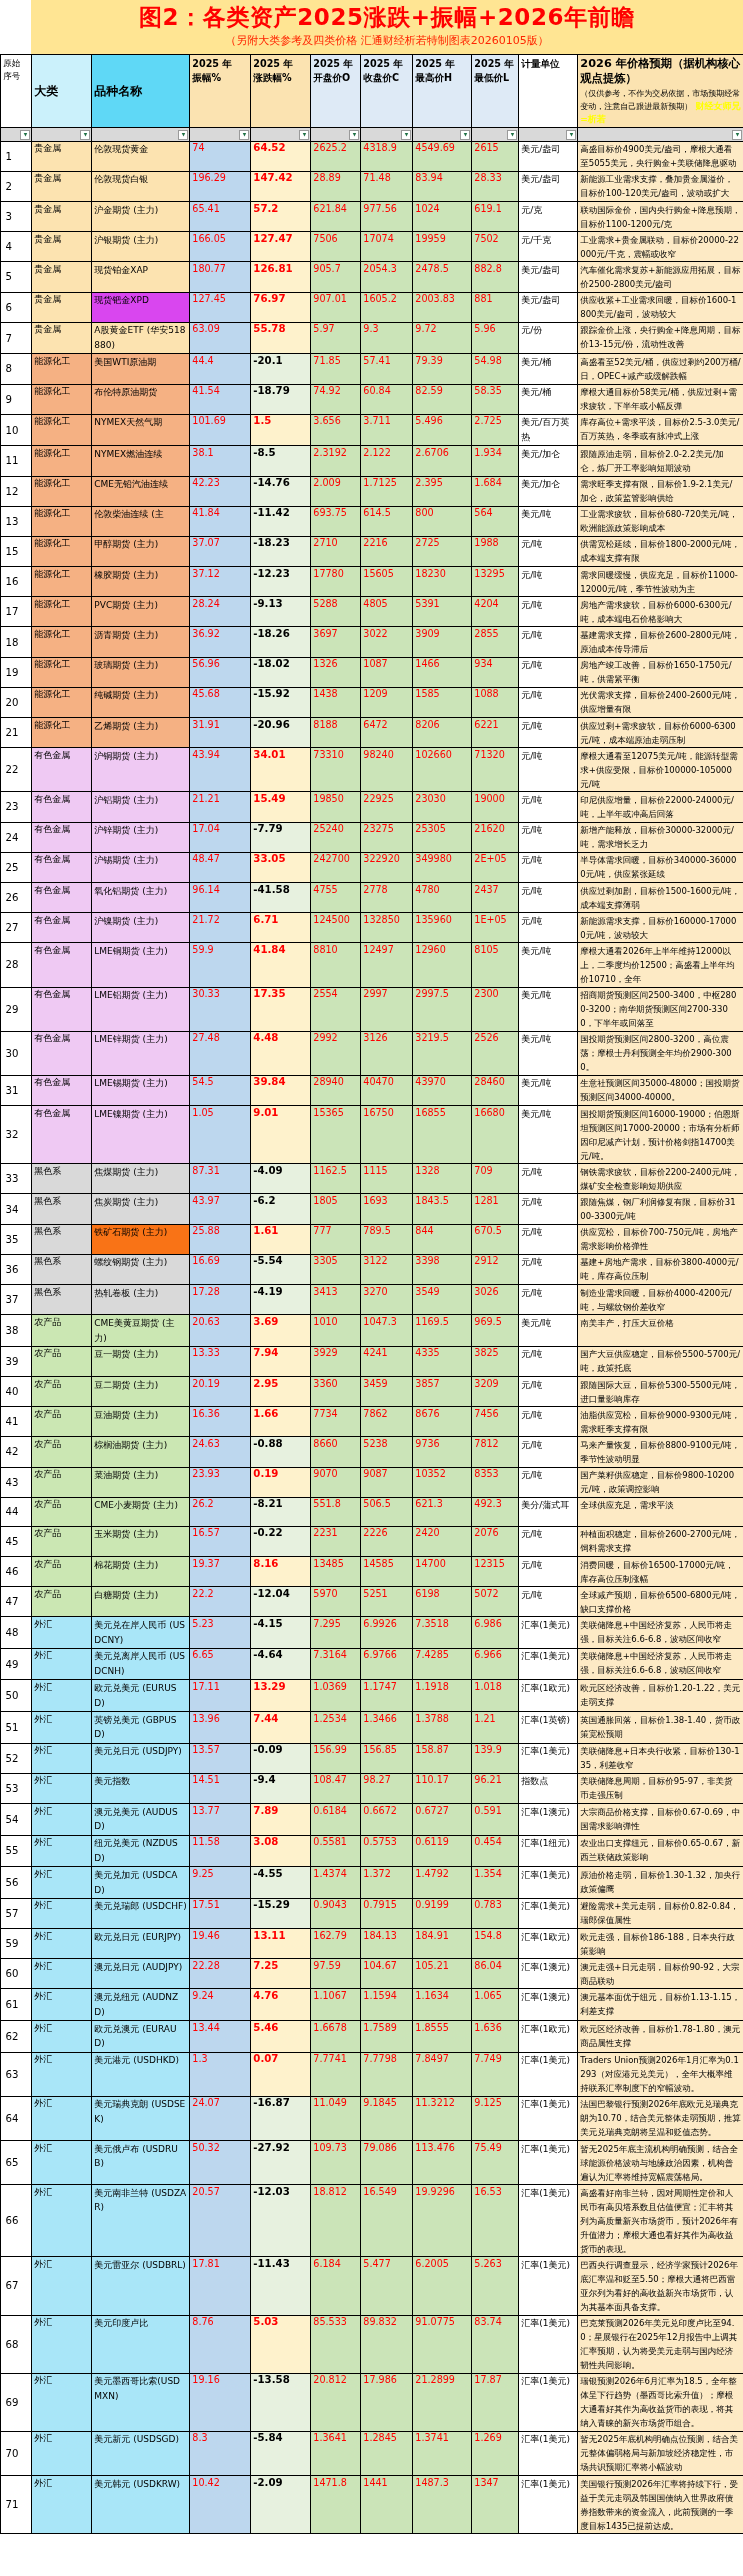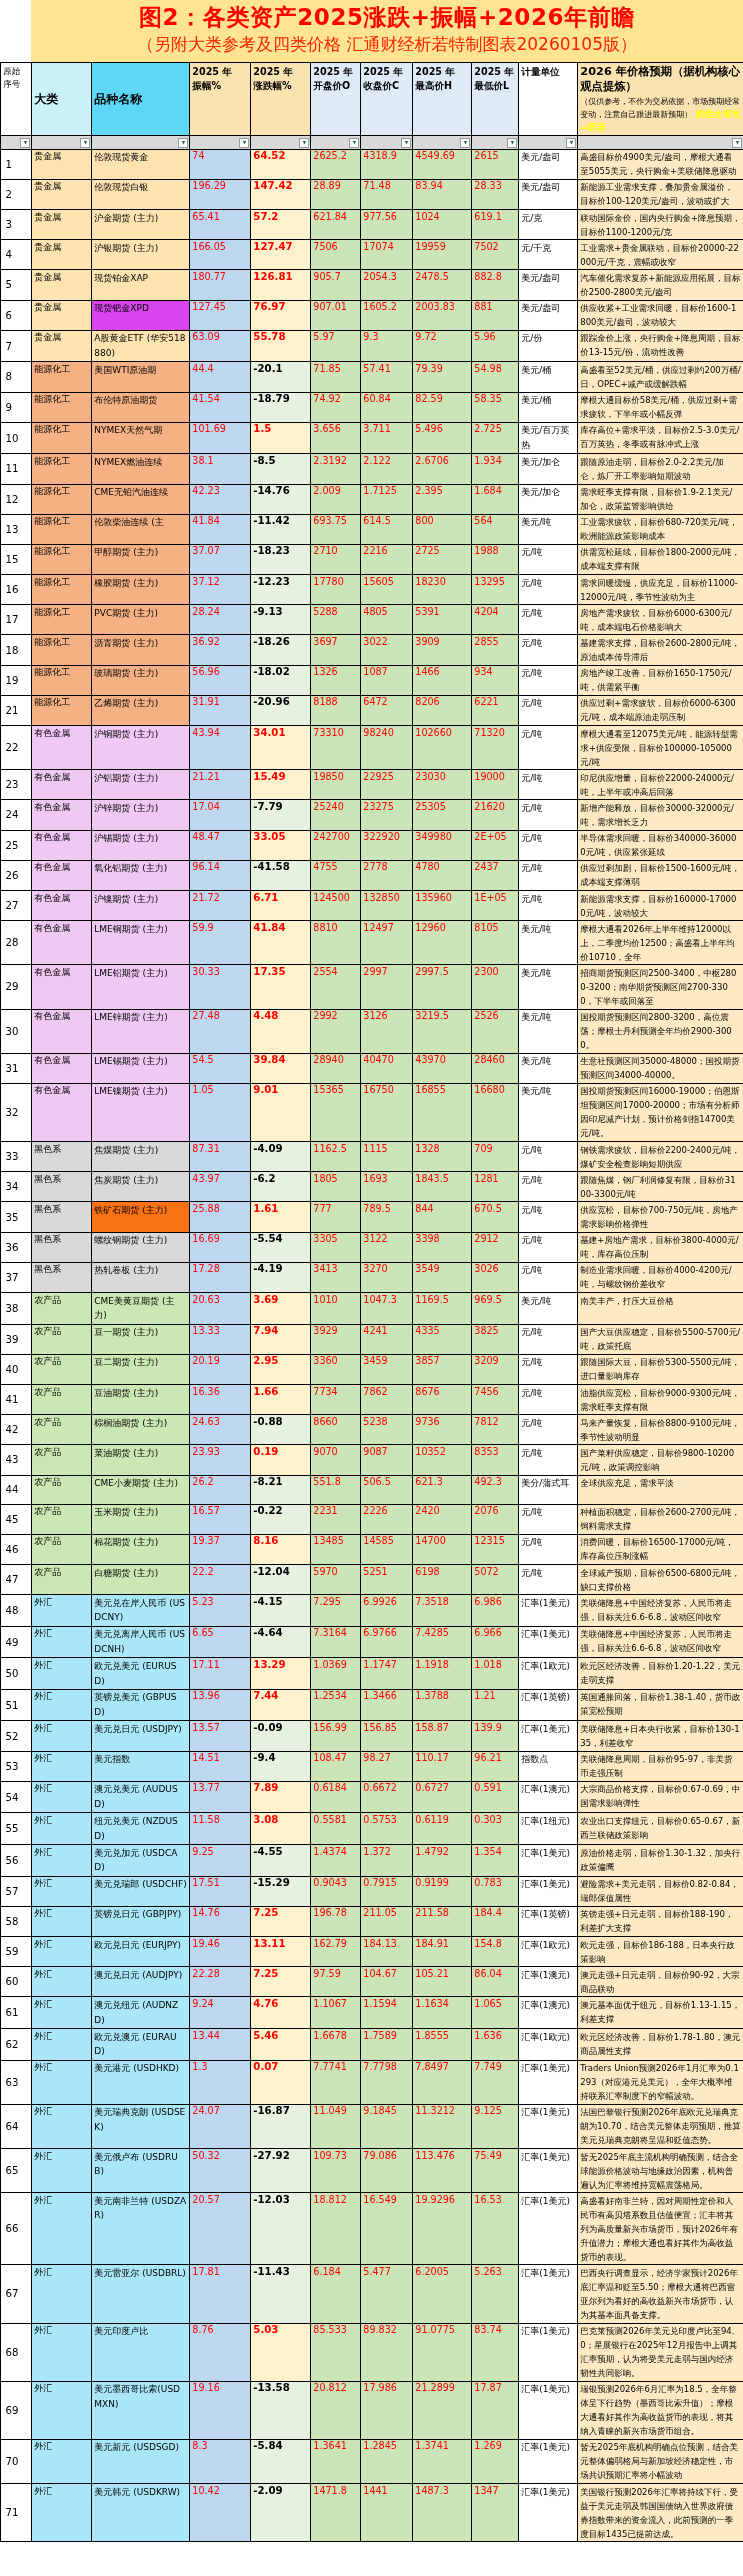--- a/index.html
+++ b/index.html
@@ -4,21 +4,21 @@
 <style>
   html,body{margin:0;padding:0;background:#ffffff;}
   body{font-family:"DejaVu Sans","Liberation Sans",sans-serif;color:#000;}
   .sheet{width:743px;}
 
   
   .titlebar{display:flex;width:743px;}
   .title-gutter{width:31px;background:#ffffff;}
   .title-band{flex:1;background:#FFE593;text-align:center;padding:3.4px 0 5.7px;}
   .title-main{color:#FF0000;font-size:23px;font-weight:bold;letter-spacing:0.6px;line-height:1.25;}
-  .title-sub{color:#FF2400;font-size:17px;margin-top:1.1px;}
+  .title-sub{color:#FF2400;font-size:11px;margin-top:1.1px;}
 
   
   table{border-collapse:collapse;table-layout:fixed;width:743px;border:0.6px solid #000;}
   td,th{border:0.6px solid #000;padding:0.6px 2.3px;vertical-align:top;overflow:hidden;word-break:break-all;}
   th{white-space:pre-line;text-align:left;font-size:9.6px;line-height:1.45;padding-top:2.3px;height:40px;}
   .bl2{border-left:1.1px solid #000;}
   .hdr-bot{border-bottom:1.1px solid #000;}
 
   .h-idx{background:#ffffff;font-weight:normal;font-size:8.5px;}
   .h-cat{background:#CBF1FB;font-size:12px;vertical-align:middle;}
@@ -360,20 +360,33 @@
           <td class="c-amp">56.96</td>
           <td class="c-chg bl2 neg">-18.02</td>
           <td class="c-val bl2">1326</td>
           <td class="c-val">1087</td>
           <td class="c-val bl2">1466</td>
           <td class="c-val">934</td>
           <td class="c-unit">元/吨</td>
           <td class="c-note bl2">房地产竣工改善，目标价1650-1750元/吨，供需紧平衡</td>
         </tr>
         <tr>
+          <td class="c-idx">20</td>
+          <td class="c-cat" style="background: rgb(245, 177, 131);">能源化工</td>
+          <td class="c-name" style="background: rgb(245, 177, 131);">纯碱期货 (主力)</td>
+          <td class="c-amp">45.68</td>
+          <td class="c-chg bl2 neg">-15.92</td>
+          <td class="c-val bl2">1438</td>
+          <td class="c-val">1209</td>
+          <td class="c-val bl2">1585</td>
+          <td class="c-val">1088</td>
+          <td class="c-unit">元/吨</td>
+          <td class="c-note bl2">光伏需求支撑，目标价2400-2600元/吨，供应增量有限</td>
+        </tr>
+        <tr>
           <td class="c-idx">21</td>
           <td class="c-cat" style="background: rgb(245, 177, 131);">能源化工</td>
           <td class="c-name" style="background: rgb(245, 177, 131);">乙烯期货 (主力)</td>
           <td class="c-amp">31.91</td>
           <td class="c-chg bl2 neg">-20.96</td>
           <td class="c-val bl2">8188</td>
           <td class="c-val">6472</td>
           <td class="c-val bl2">8206</td>
           <td class="c-val">6221</td>
           <td class="c-unit">元/吨</td>
@@ -810,21 +823,21 @@
         </tr>
         <tr>
           <td class="c-idx">55</td>
           <td class="c-cat" style="background: rgb(169, 230, 248);">外汇</td>
           <td class="c-name" style="background: rgb(169, 230, 248);">纽元兑美元 (NZDUSD)</td>
           <td class="c-amp">11.58</td>
           <td class="c-chg bl2 pos">3.08</td>
           <td class="c-val bl2">0.5581</td>
           <td class="c-val">0.5753</td>
           <td class="c-val bl2">0.6119</td>
-          <td class="c-val">0.303</td>
+          <td class="c-val">0.454</td>
           <td class="c-unit">汇率(1纽元)</td>
           <td class="c-note bl2">农业出口支撑纽元，目标价0.65-0.67，新西兰联储政策影响</td>
         </tr>
         <tr>
           <td class="c-idx">56</td>
           <td class="c-cat" style="background: rgb(169, 230, 248);">外汇</td>
           <td class="c-name" style="background: rgb(169, 230, 248);">美元兑加元 (USDCAD)</td>
           <td class="c-amp">9.25</td>
           <td class="c-chg bl2 neg">-4.55</td>
           <td class="c-val bl2">1.4374</td>
@@ -839,33 +852,20 @@
           <td class="c-cat" style="background: rgb(169, 230, 248);">外汇</td>
           <td class="c-name" style="background: rgb(169, 230, 248);">美元兑瑞郎 (USDCHF)</td>
           <td class="c-amp">17.51</td>
           <td class="c-chg bl2 neg">-15.29</td>
           <td class="c-val bl2">0.9043</td>
           <td class="c-val">0.7915</td>
           <td class="c-val bl2">0.9199</td>
           <td class="c-val">0.783</td>
           <td class="c-unit">汇率(1美元)</td>
           <td class="c-note bl2">避险需求+美元走弱，目标价0.82-0.84，瑞郎保值属性</td>
-        </tr>
-        <tr>
-          <td class="c-idx">58</td>
-          <td class="c-cat" style="background: rgb(169, 230, 248);">外汇</td>
-          <td class="c-name" style="background: rgb(169, 230, 248);">英镑兑日元 (GBPJPY)</td>
-          <td class="c-amp">14.76</td>
-          <td class="c-chg bl2 pos">7.25</td>
-          <td class="c-val bl2">196.78</td>
-          <td class="c-val">211.05</td>
-          <td class="c-val bl2">211.58</td>
-          <td class="c-val">184.4</td>
-          <td class="c-unit">汇率(1英镑)</td>
-          <td class="c-note bl2">英镑走强+日元走弱，目标价188-190，利差扩大支撑</td>
         </tr>
         <tr>
           <td class="c-idx">59</td>
           <td class="c-cat" style="background: rgb(169, 230, 248);">外汇</td>
           <td class="c-name" style="background: rgb(169, 230, 248);">欧元兑日元 (EURJPY)</td>
           <td class="c-amp">19.46</td>
           <td class="c-chg bl2 pos">13.11</td>
           <td class="c-val bl2">162.79</td>
           <td class="c-val">184.13</td>
           <td class="c-val bl2">184.91</td>

